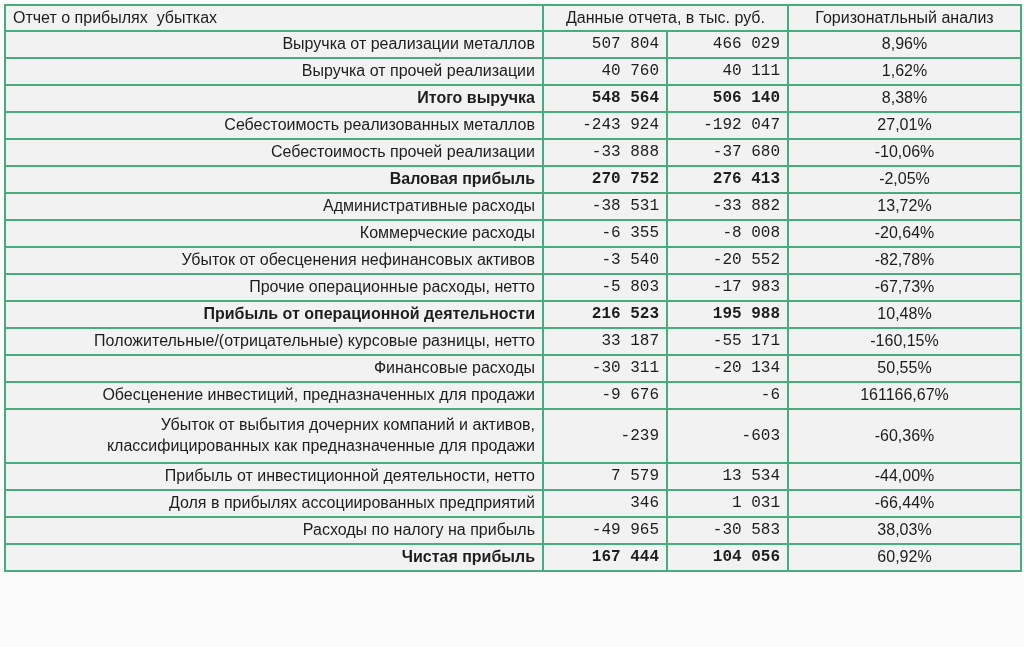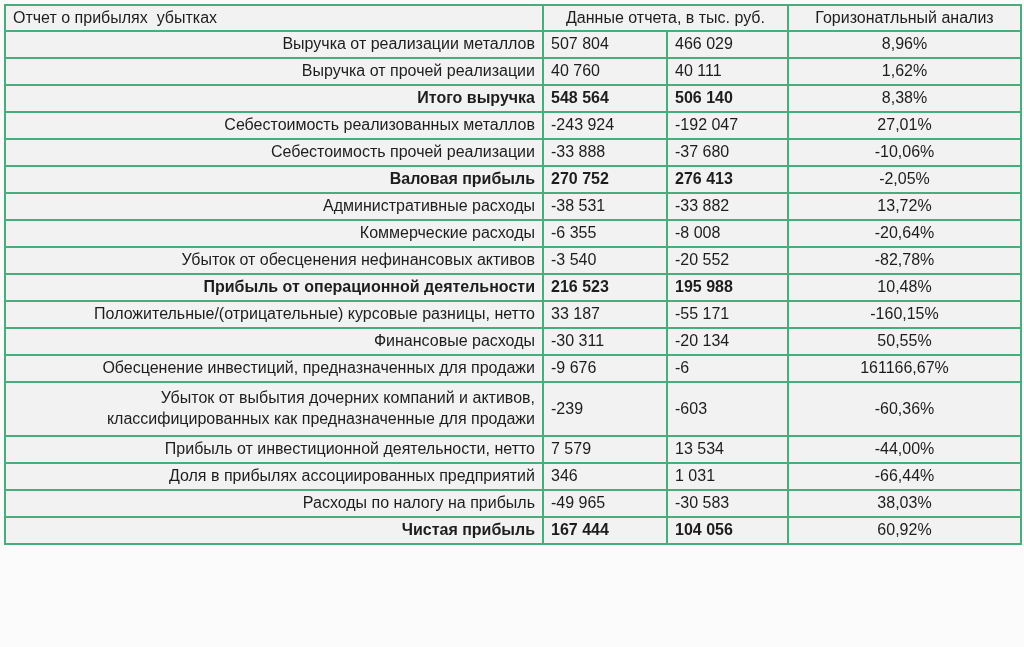--- a/index.html
+++ b/index.html
@@ -52,21 +52,21 @@
   .t-section {
     font-weight: bold;
     text-align: left;
     vertical-align: bottom;
     padding-bottom: 4px;
   }
   .t-year { text-align: left; }
   .t-change-head { text-align: center; }
 
   td.label { text-align: right; }
-  td.num   { text-align: left; }
+  td.num   { text-align: right; font-family: Liberation Mono, monospace; }
   td.pct   { text-align: center; border-radius: 10px; }
 
   tr.bold-row td.label,
   tr.bold-row td.num { font-weight: bold; margin-left: 20px; }
 </style>
 </head>
 <body>
 
 <div class="stage">
   <table class="pnl">
@@ -132,20 +132,26 @@
           <td class="num">-6 355</td>
           <td class="num">-8 008</td>
           <td class="pct">-20,64%</td>
         </tr>
         <tr class="r-data">
           <td class="label">Убыток от обесценения нефинансовых активов</td>
           <td class="num">-3 540</td>
           <td class="num">-20 552</td>
           <td class="pct">-82,78%</td>
         </tr>
+        <tr class="r-data">
+          <td class="label">Прочие операционные расходы, нетто</td>
+          <td class="num">-5 803</td>
+          <td class="num">-17 983</td>
+          <td class="pct">-67,73%</td>
+        </tr>
         <tr class="r-data bold-row">
           <td class="label">Прибыль от операционной деятельности</td>
           <td class="num">216 523</td>
           <td class="num">195 988</td>
           <td class="pct">10,48%</td>
         </tr>
         <tr class="r-data">
           <td class="label">Положительные/(отрицательные) курсовые разницы, нетто</td>
           <td class="num">33 187</td>
           <td class="num">-55 171</td>

